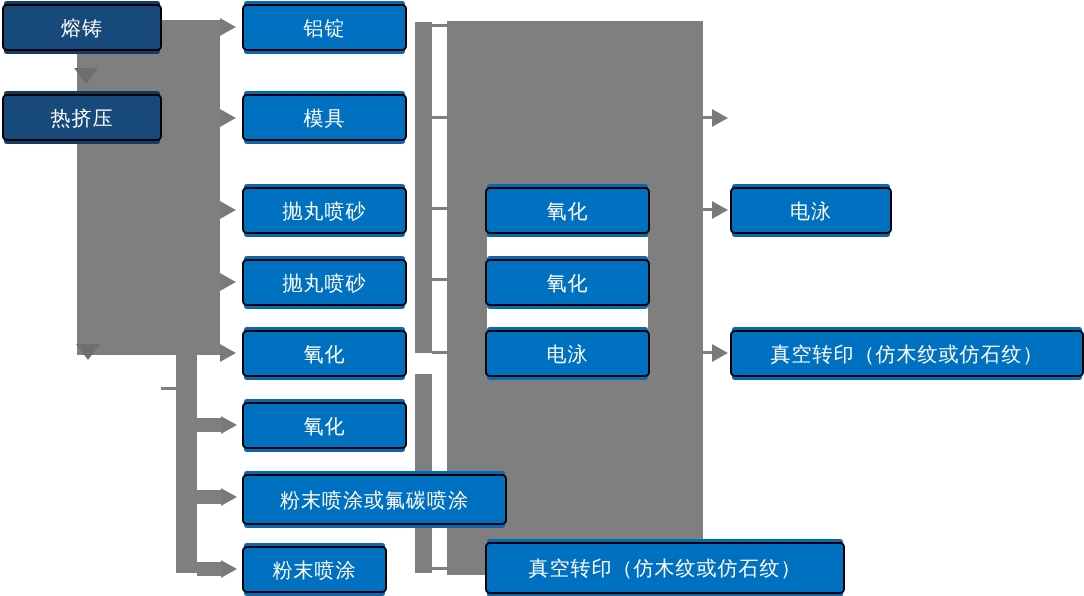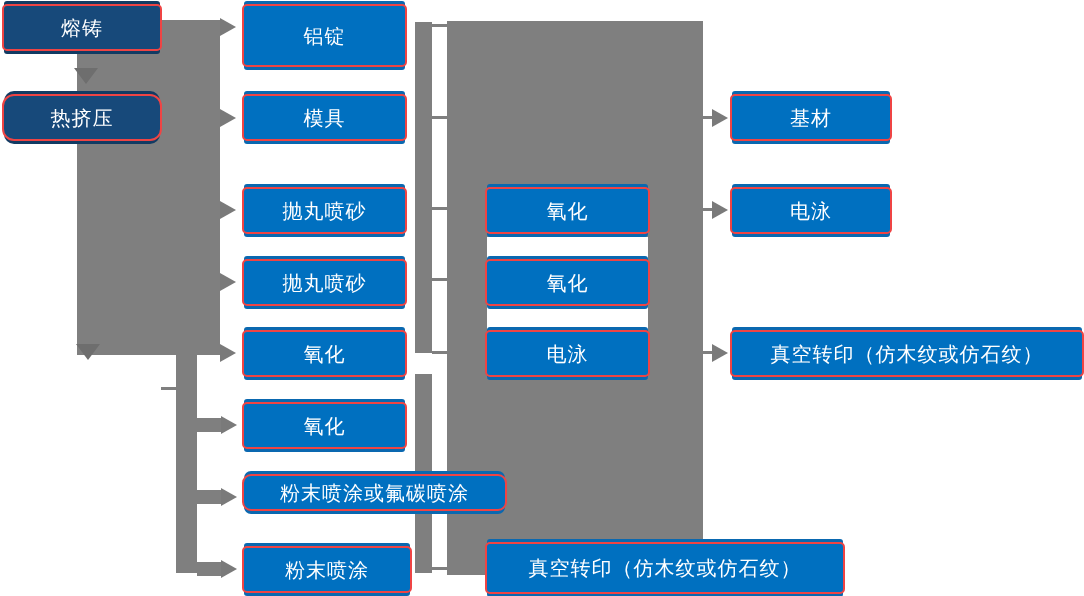--- a/index.html
+++ b/index.html
@@ -6,21 +6,21 @@
   #stage{
     position:relative;width:1084px;height:596px;background:#ffffff;overflow:hidden;
     font-family:"Liberation Sans",sans-serif;
   }
   
   .gray{position:absolute;background:#7f7f7f;}
   
   .node{
     position:absolute;display:flex;align-items:center;justify-content:center;
     color:#ffffff;font-size:20px;letter-spacing:1px;line-height:1;
-    border:2px solid #ef4444;border-radius:5px;box-sizing:border-box;
+    border:2px solid #000000;border-radius:5px;box-sizing:border-box;
     z-index:5;white-space:nowrap;
   }
   .blue{background:#0070c0;box-shadow:0 5px 0 -2px #0a68b0,0 -5px 0 -2px #0a68b0;}
   .navy{background:#17497a;box-shadow:0 5px 0 -2px #123b63,0 -5px 0 -2px #123b63;}
   
   .arr-r{position:absolute;width:0;height:0;border-top:9px solid transparent;
          border-bottom:9px solid transparent;border-left:16px solid #7a7a7a;z-index:3;}
   .arr-d{position:absolute;width:0;height:0;border-left:12px solid transparent;
          border-right:12px solid transparent;border-top:16px solid #6e6e6e;z-index:3;}
   .thin{position:absolute;height:3px;background:#7f7f7f;}
@@ -72,65 +72,62 @@
   <div class="arr-r" style="left:712px;top:109px;"></div>
   <div class="arr-r" style="left:712px;top:201px;"></div>
   <div class="arr-r" style="left:712px;top:344px;"></div>
 
   <div class="arr-d" style="left:74px;top:68px;"></div>
   <div class="arr-d" style="left:76px;top:344px;"></div>
 
   <div class="node navy" style="left:2px;top:4px;width:160px;height:47px;">
     <span>熔铸</span>
   </div>
-  <div class="node navy" style="left:2px;top:94px;width:160px;height:47px;border-radius:12px;">
+  <div class="node navy" style="left:2px;top:94px;width:160px;height:47px;">
     <span>热挤压</span>
   </div>
 
-  <div class="node blue" style="left:242px;top:4px;width:165px;height:63px;">
+  <div class="node blue" style="left:242px;top:4px;width:165px;height:47px;">
     <span>铝锭</span>
   </div>
   <div class="node blue" style="left:242px;top:94px;width:165px;height:47px;">
     <span>模具</span>
   </div>
   <div class="node blue" style="left:242px;top:187px;width:165px;height:47px;">
     <span>抛丸喷砂</span>
   </div>
   <div class="node blue" style="left:242px;top:259px;width:165px;height:47px;">
     <span>抛丸喷砂</span>
   </div>
   <div class="node blue" style="left:242px;top:330px;width:165px;height:47px;">
     <span>氧化</span>
   </div>
   <div class="node blue" style="left:242px;top:402px;width:165px;height:47px;">
     <span>氧化</span>
   </div>
-  <div class="node blue" style="left:242px;top:474px;width:265px;height:37px;border-radius:9px;">
+  <div class="node blue" style="left:242px;top:474px;width:265px;height:51px;">
     <span>粉末喷涂或氟碳喷涂</span>
   </div>
-  <div class="node blue" style="left:242px;top:546px;width:170px;height:47px;">
+  <div class="node blue" style="left:242px;top:546px;width:145px;height:47px;">
     <span>粉末喷涂</span>
   </div>
 
   <div class="node blue" style="left:485px;top:187px;width:165px;height:47px;">
     <span>氧化</span>
   </div>
   <div class="node blue" style="left:485px;top:259px;width:165px;height:47px;">
     <span>氧化</span>
   </div>
   <div class="node blue" style="left:485px;top:330px;width:165px;height:47px;">
     <span>电泳</span>
   </div>
   <div class="node blue" style="left:485px;top:542px;width:360px;height:52px;">
     <span>真空转印（仿木纹或仿石纹）</span>
   </div>
 
-  <div class="node blue" style="left:730px;top:94px;width:162px;height:47px;">
-    <span>基材</span>
-  </div>
   <div class="node blue" style="left:730px;top:187px;width:162px;height:47px;">
     <span>电泳</span>
   </div>
   <div class="node blue" style="left:730px;top:330px;width:354px;height:47px;">
     <span>真空转印（仿木纹或仿石纹）</span>
   </div>
 
 </div>
 
 </body></html>

